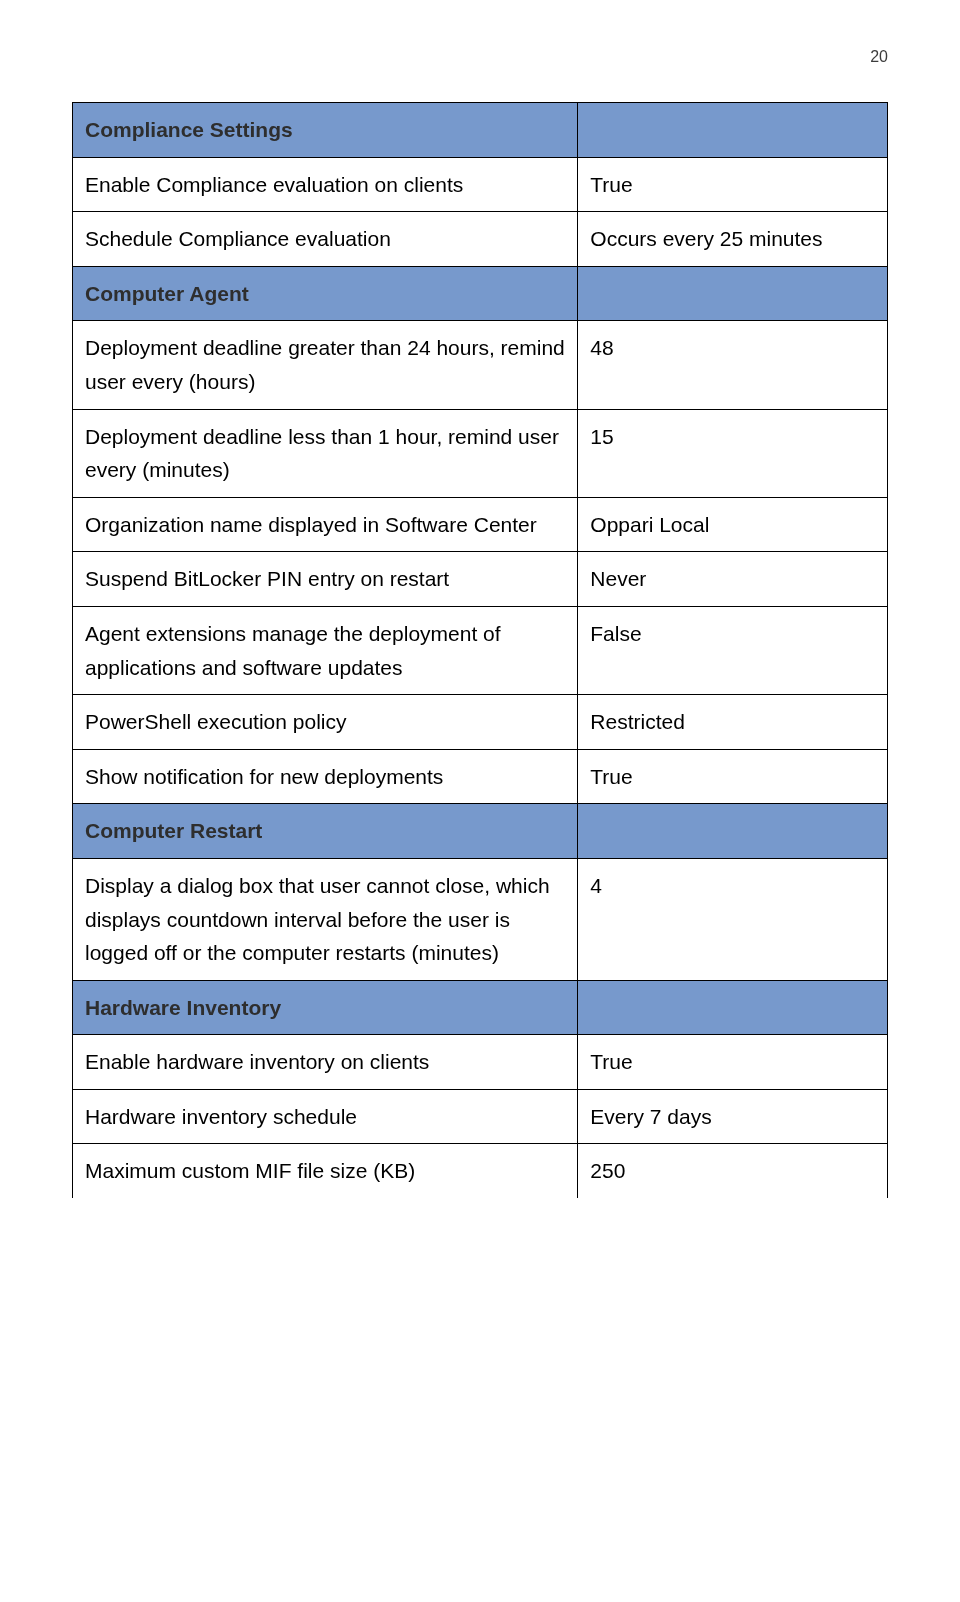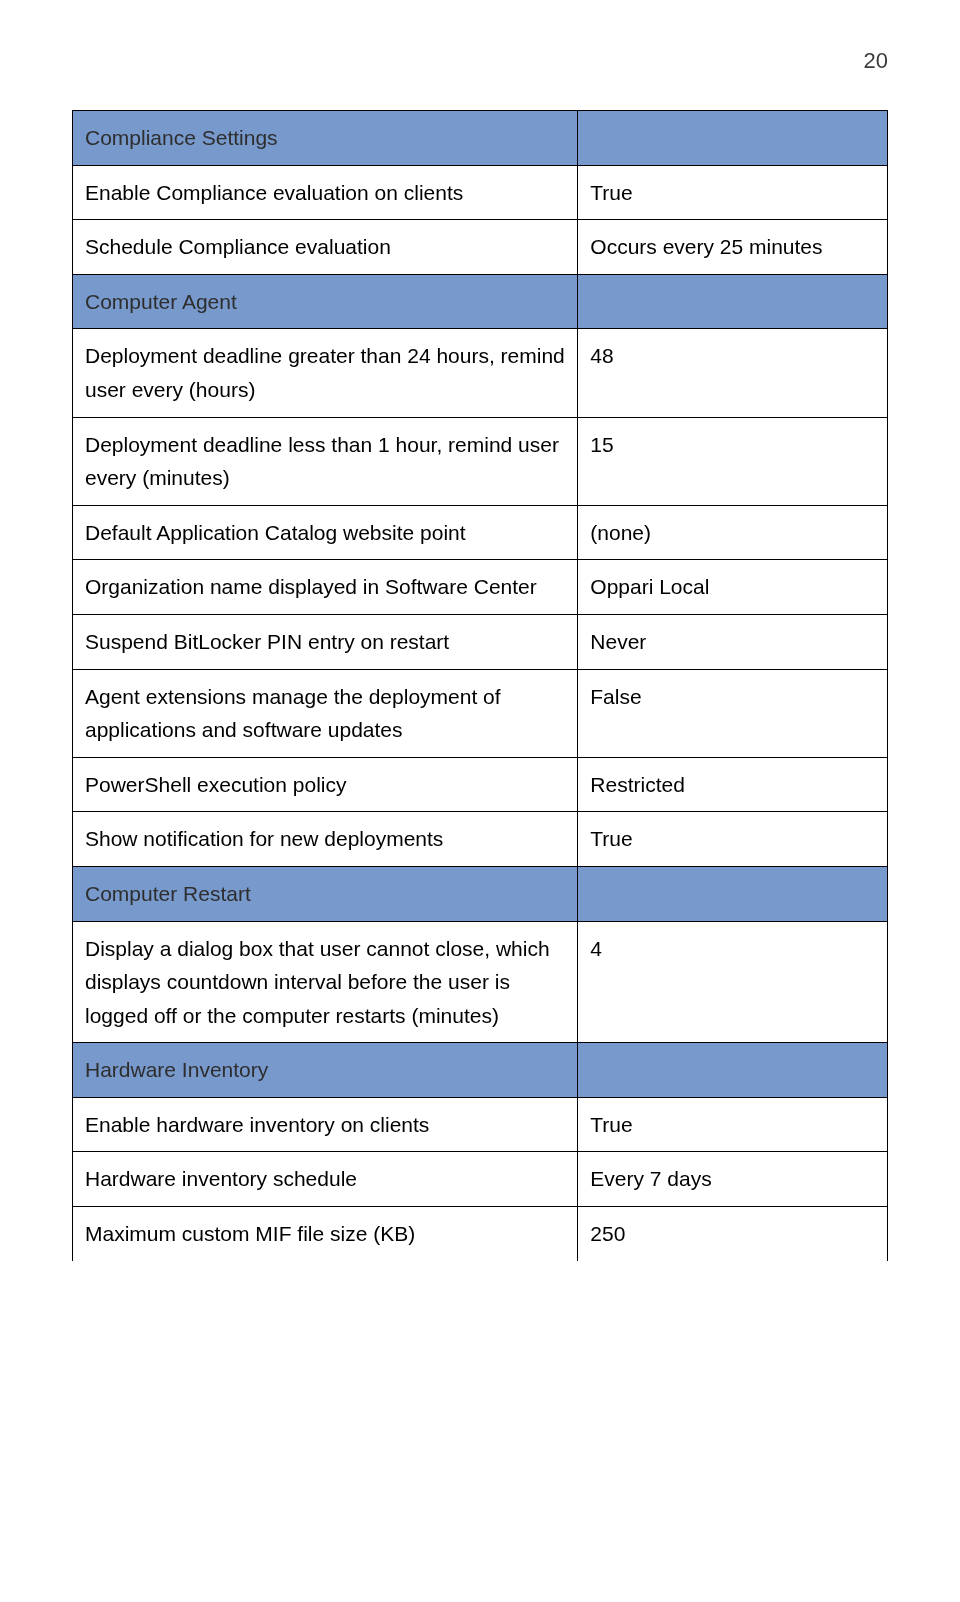--- a/index.html
+++ b/index.html
@@ -1,22 +1,22 @@
 <!DOCTYPE html>
 <html><head>
 <meta charset="utf-8">
 <style>
 html,body{margin:0;padding:0;background:#fff;font-family:Arial,Helvetica,sans-serif;color:#343434}
 .page{width:960px;margin:0 auto;padding:48px 72px 60px 72px;box-sizing:border-box}
-.pageno{text-align:right;font-size:22px;color:#3c3c3c;margin-bottom:36px}
+.pageno{text-align:right;font-size:16px;color:#3c3c3c;margin-bottom:36px}
 table.cfg{width:100%;border-collapse:collapse;table-layout:fixed}
 table.cfg td{border:1px solid #000;padding:10px 12px;font-size:21px;line-height:1.6;vertical-align:top;color:#000000}
 table.cfg col.c1{width:62%}
 table.cfg col.c2{width:38%}
-tr.section td{background:#7799cc;font-weight:normal}
+tr.section td{background:#7799cc;font-weight:bold}
 tr.section td:first-child{color:#2e2e2e}
 tr.section td:last-child{background:#7799cc}
 table.cfg tr:last-child td{border-bottom:none}
 </style>
 </head>
 <body>
 
 <div class="page">
 
   <div class="pageno">20</div>
@@ -43,24 +43,20 @@
           <td>Computer Agent</td>
           <td></td>
         </tr>
         <tr>
           <td>Deployment deadline greater than 24 hours, remind user every (hours)</td>
           <td>48</td>
         </tr>
         <tr>
           <td>Deployment deadline less than 1 hour, remind user every (minutes)</td>
           <td>15</td>
-        </tr>
-        <tr>
-          <td>Default Application Catalog website point</td>
-          <td>(none)</td>
         </tr>
         <tr>
           <td>Organization name displayed in Software Center</td>
           <td>Oppari Local</td>
         </tr>
         <tr>
           <td>Suspend BitLocker PIN entry on restart</td>
           <td>Never</td>
         </tr>
         <tr>

